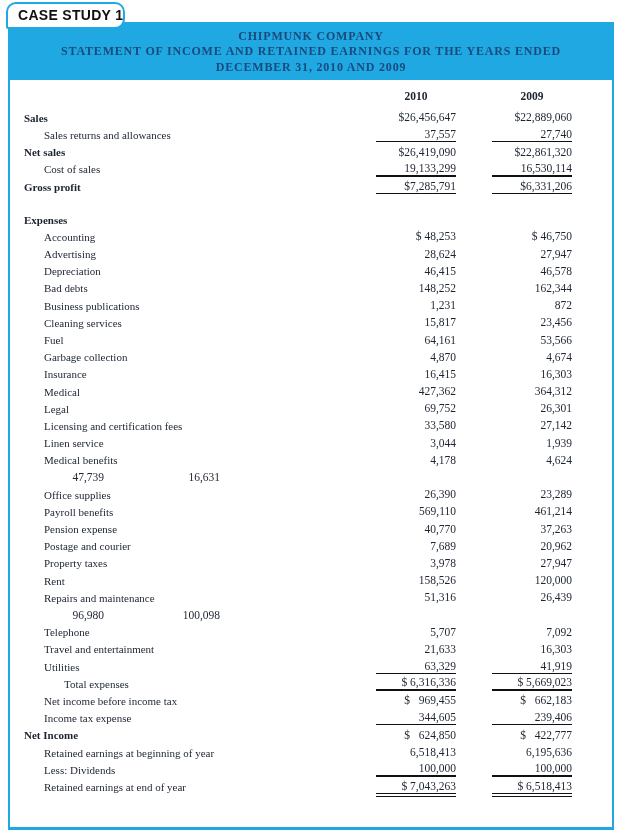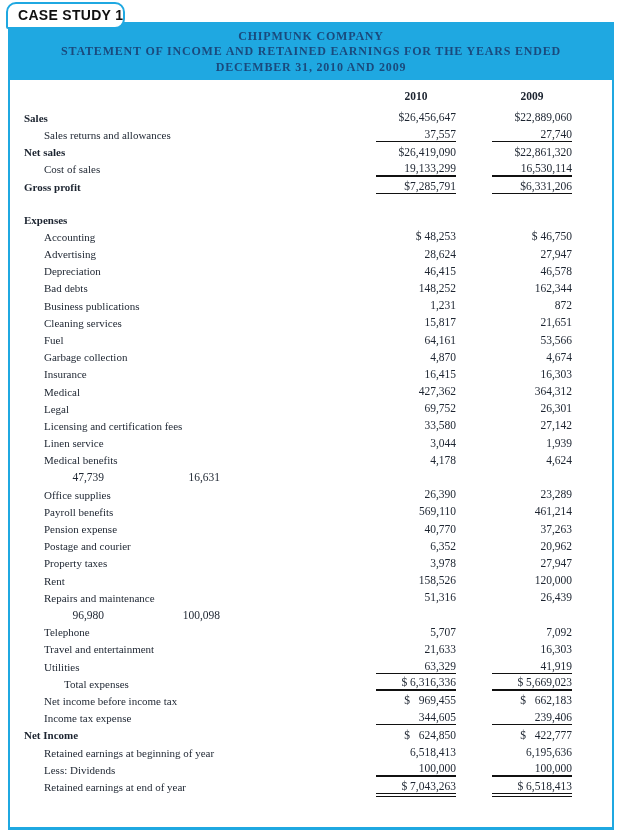--- a/index.html
+++ b/index.html
@@ -129,21 +129,21 @@
           <div class="val v2009">162,344</div>
         </div>
         <div class="row ind1">
           <div class="lab">Business publications</div>
           <div class="val v2010">1,231</div>
           <div class="val v2009">872</div>
         </div>
         <div class="row ind1">
           <div class="lab">Cleaning services</div>
           <div class="val v2010">15,817</div>
-          <div class="val v2009">21,651</div>
+          <div class="val v2009">23,456</div>
         </div>
         <div class="row ind1">
           <div class="lab">Fuel</div>
           <div class="val v2010">64,161</div>
           <div class="val v2009">53,566</div>
         </div>
         <div class="row ind1">
           <div class="lab">Garbage collection</div>
           <div class="val v2010">4,870</div>
           <div class="val v2009">4,674</div>
@@ -192,21 +192,21 @@
           <div class="val v2010">569,110</div>
           <div class="val v2009">461,214</div>
         </div>
         <div class="row ind1">
           <div class="lab">Pension expense</div>
           <div class="val v2010">40,770</div>
           <div class="val v2009">37,263</div>
         </div>
         <div class="row ind1">
           <div class="lab">Postage and courier</div>
-          <div class="val v2010">6,352</div>
+          <div class="val v2010">7,689</div>
           <div class="val v2009">20,962</div>
         </div>
         <div class="row ind1">
           <div class="lab">Property taxes</div>
           <div class="val v2010">3,978</div>
           <div class="val v2009">27,947</div>
         </div>
         <div class="row ind1">
           <div class="lab">Rent</div>
           <div class="val v2010">158,526</div>

